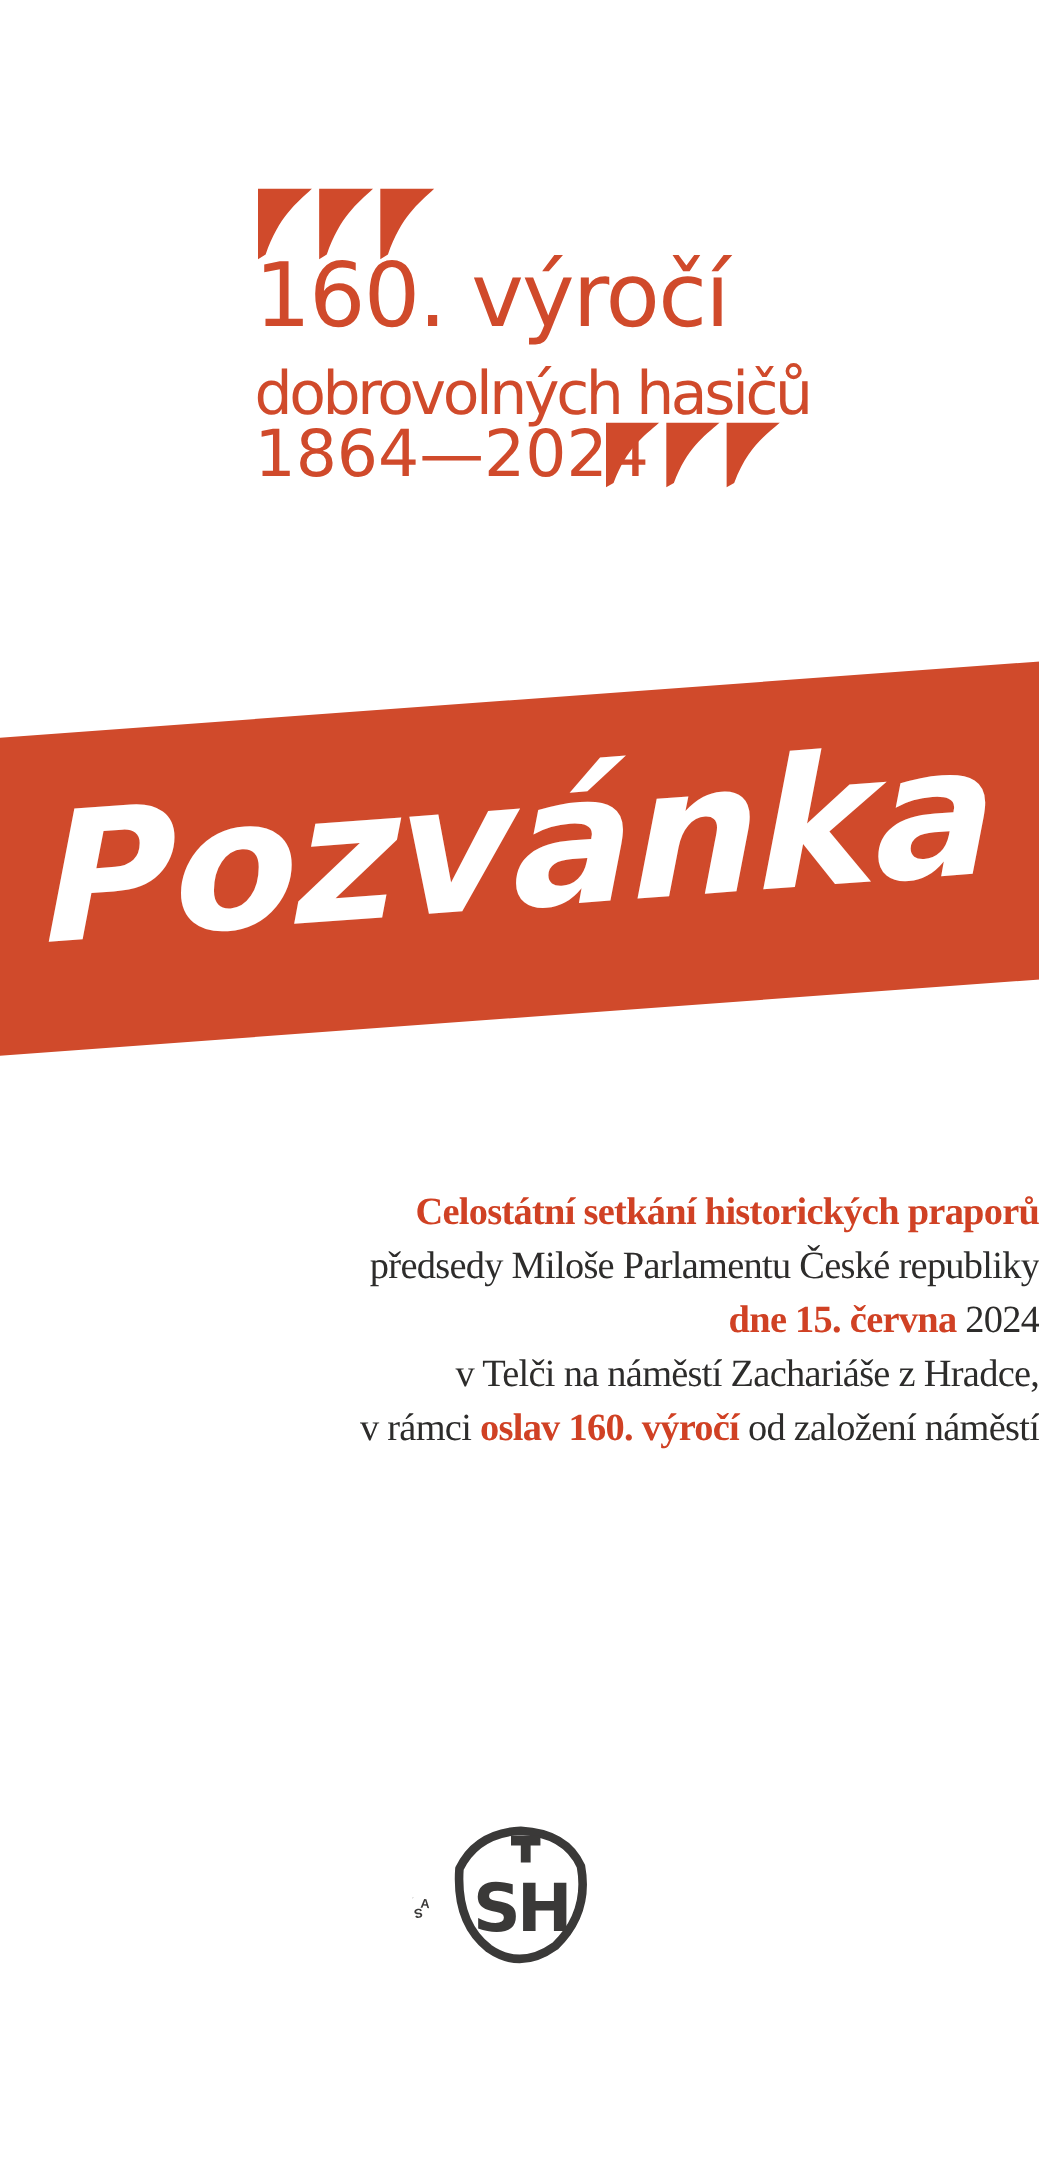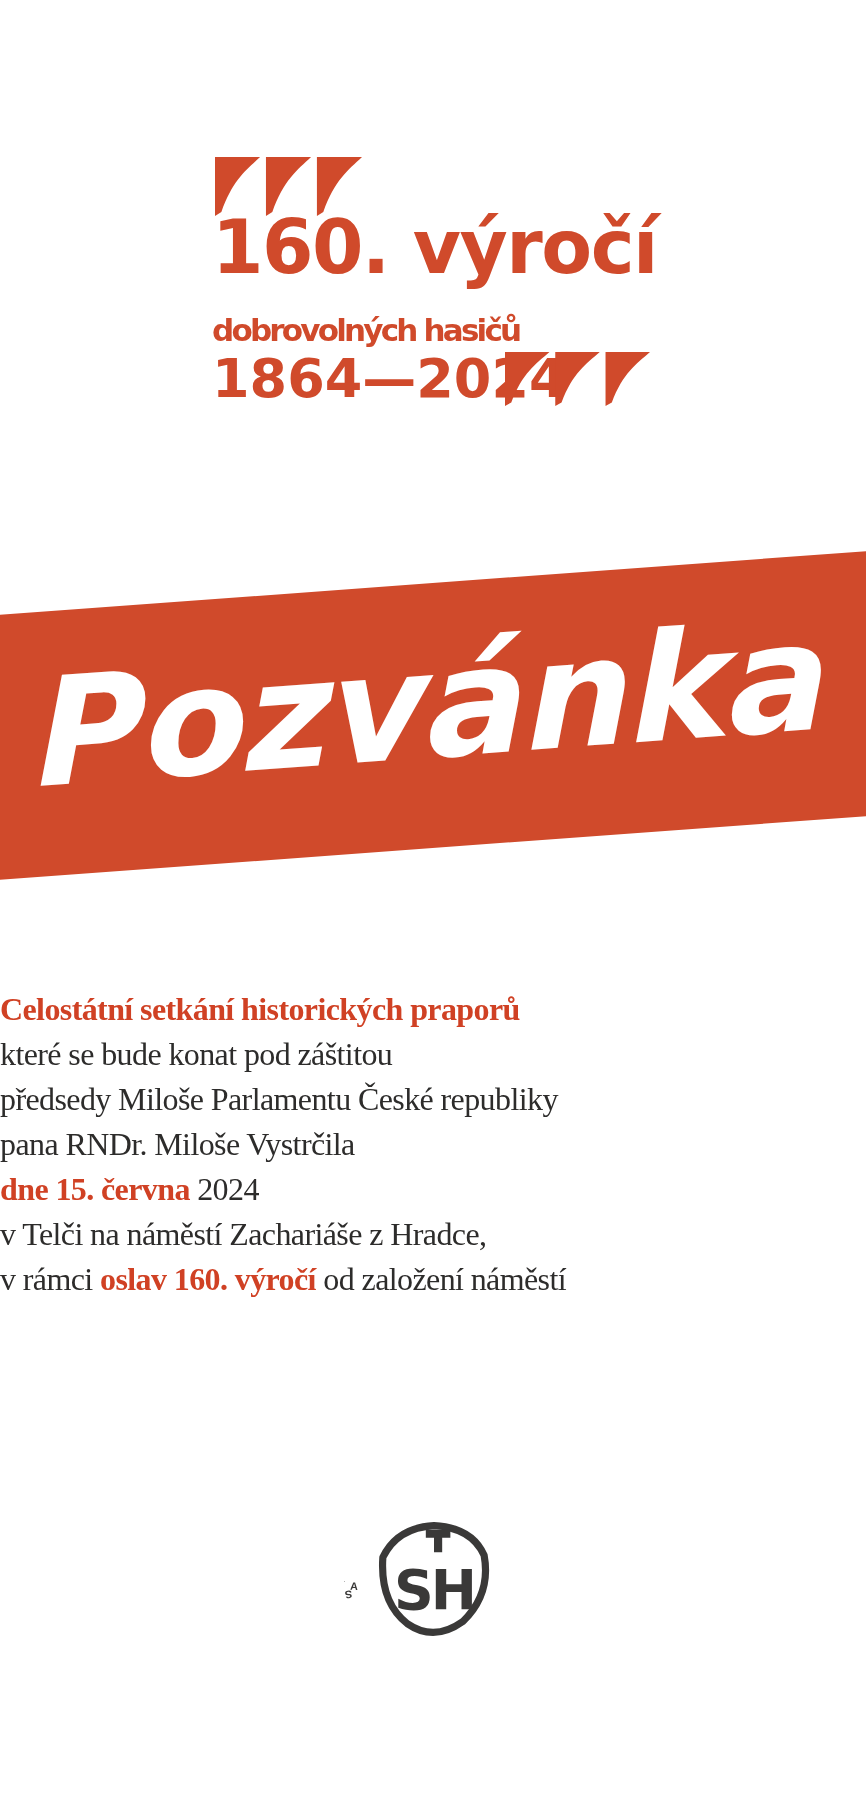--- a/index.html
+++ b/index.html
@@ -18,44 +18,44 @@
     overflow:hidden;
     font-family:"Liberation Serif", serif;
   }
   
   .logo-block{position:absolute;left:0;top:0;width:866px;height:420px;}
   .flags-top{position:absolute;left:215px;top:157px;width:147px;height:60px;}
   .flags-bottom{position:absolute;left:505px;top:352px;width:145px;height:55px;}
   .logo-line{
     position:absolute;left:212px;
     font-family:"DejaVu Sans", "Liberation Sans", sans-serif;
-    font-weight:bold;color:var(--brand);
+    font-weight:normal;color:var(--brand);
     line-height:1;white-space:nowrap;
   }
   .logo-line1{top:210px;font-size:74px;letter-spacing:-1.5px;}
-  .logo-line2{top:315px;font-size:31px;letter-spacing:-2.8px;}
+  .logo-line2{top:303px;font-size:50px;letter-spacing:-2.8px;}
   .logo-line3{top:352px;font-size:54px;letter-spacing:0;}
   
   .banner{
     position:absolute;left:-22px;top:583px;width:910px;height:265px;
     background:var(--brand);
     transform:skewY(-4.2deg);
     display:flex;align-items:center;justify-content:center;
     padding-bottom:22px;box-sizing:border-box;
   }
   .banner-title{
     font-family:"DejaVu Sans", "Liberation Sans", sans-serif;
     font-weight:bold;font-style:italic;
     font-size:150px;letter-spacing:-2px;
     color:#ffffff;line-height:1;white-space:nowrap;
   }
   
   .invitation{
     position:absolute;left:0;top:987px;width:866px;
-    text-align:left;
+    text-align:right;
     font-size:32px;line-height:45px;letter-spacing:-0.6px;
     color:var(--ink);
   }
   .invitation .line{white-space:nowrap;}
   .seg.accent-bold{color:var(--accent);font-weight:bold;}
   
   .footer-logo{position:absolute;left:344px;top:1500px;width:180px;height:180px;}
   .ring-text{
     font-family:"Liberation Sans", sans-serif;
     font-size:10.5px;font-weight:bold;letter-spacing:2.3px;
@@ -96,27 +96,21 @@
 
   <section class="banner">
     <div class="banner-title">Pozvánka</div>
   </section>
 
   <main class="invitation">
     <div class="line">
       <span class="seg accent-bold">Celostátní setkání historických praporů</span>
     </div>
     <div class="line">
-      <span class="seg normal">které se bude konat pod záštitou</span>
-    </div>
-    <div class="line">
       <span class="seg normal">předsedy Miloše Parlamentu České republiky</span>
-    </div>
-    <div class="line">
-      <span class="seg normal">pana RNDr. Miloše Vystrčila</span>
     </div>
     <div class="line">
       <span class="seg accent-bold">dne 15. června</span><span class="seg normal"> 2024</span>
     </div>
     <div class="line">
       <span class="seg normal">v Telči na náměstí Zachariáše z Hradce,</span>
     </div>
     <div class="line">
       <span class="seg normal">v rámci </span><span class="seg accent-bold">oslav 160. výročí</span><span class="seg normal"> od založení náměstí</span>
     </div>

